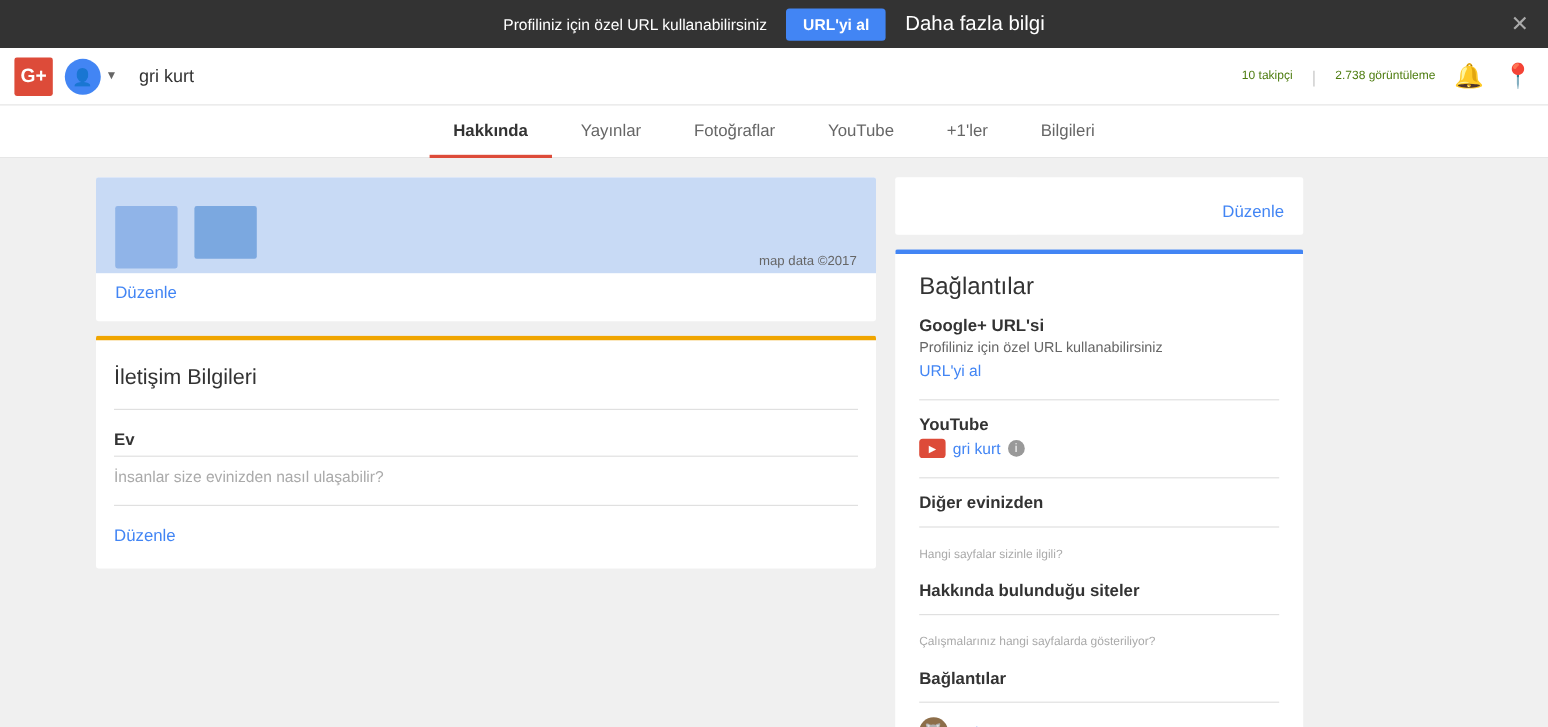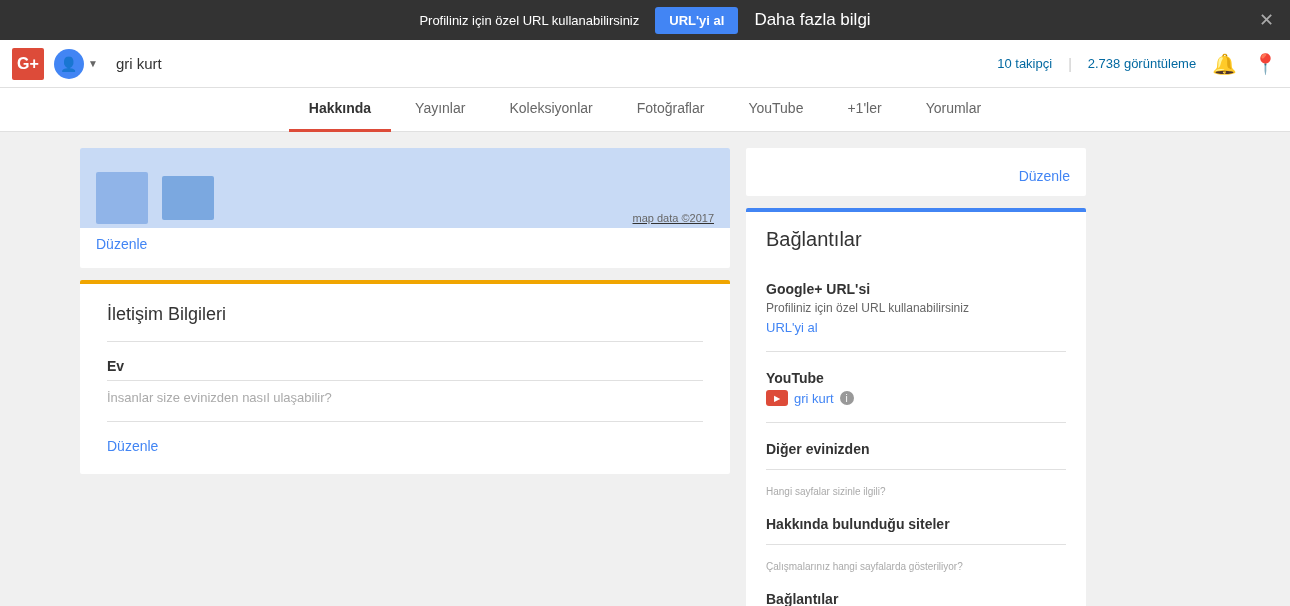--- a/index.html
+++ b/index.html
@@ -91,21 +91,21 @@
       color: #333;
       flex: 1;
       padding: 4px 8px;
     }
     .header-right {
       margin-left: auto;
       display: flex;
       align-items: center;
       gap: 16px;
     }
-    .stats-text { font-size: 13px; color: #0369a1; }
+    .stats-text { font-size: 10px; color: #4d7c0f; }
     .stats-divider { color: #ccc; }
     .header-icon-btn {
       background: none;
       border: none;
       cursor: pointer;
       font-size: 20px;
       color: #666;
     }
 
     
@@ -163,25 +163,24 @@
     .map-placeholder {
       background: #c8daf5;
       height: 80px;
       position: relative;
       display: flex;
       align-items: flex-end;
       justify-content: flex-end;
     }
     .map-placeholder-inner {
       display: flex;
-      align-items: center;
+      align-items: flex-start;
       width: 100%;
       padding: 0 16px 4px;
       gap: 14px;
-      text-decoration: underline;
     }
     .map-img-placeholder {
       width: 52px;
       height: 52px;
       background: #90b4e8;
       border-radius: 2px;
     }
     .map-img-placeholder2 {
       width: 52px;
       height: 44px;
@@ -202,21 +201,21 @@
       display: inline-block;
       margin-top: 8px;
       margin-left: 16px;
     }
 
     
     .contact-card {
       background: #fff;
       border-radius: 2px;
       border-top: 4px solid #f0a500;
-      padding: 0 27px 20px;
+      padding: 0 15px 20px;
     }
     .contact-card-title {
       font-size: 18px;
       font-weight: normal;
       color: #333;
       padding: 20px 0 16px;
       border-bottom: 1px solid #e0e0e0;
     }
     .contact-section { margin-top: 16px; }
     .contact-label {
@@ -265,21 +264,20 @@
       font-weight: normal;
       color: #333;
       padding: 16px 0 12px;
     }
     .conn-section { margin-bottom: 16px; }
     .conn-label {
       font-size: 14px;
       font-weight: bold;
       color: #333;
       margin-bottom: 4px;
-      margin-top: 18px;
     }
     .conn-sub {
       font-size: 12px;
       color: #666;
       margin-bottom: 4px;
     }
     .conn-link {
       color: #4285f4;
       font-size: 13px;
       cursor: pointer;
@@ -376,25 +374,24 @@
     <span class="stats-divider">|</span>
     <span class="stats-text">2.738 görüntüleme</span>
     <button class="header-icon-btn">🔔</button>
     <button class="header-icon-btn">📍</button>
   </div>
 </div>
 
 <div class="nav-tabs">
   <a class="nav-tab active">Hakkında</a>
   <a class="nav-tab">Yayınlar</a>
-  <a class="nav-tab">Koleksiyonlar</a>
   <a class="nav-tab">Fotoğraflar</a>
   <a class="nav-tab">YouTube</a>
   <a class="nav-tab">+1'ler</a>
-  <a class="nav-tab">Yorumlar</a>
+  <a class="nav-tab">Bilgileri</a>
 </div>
 
 <div class="main-content">
 
   <div class="left-column">
 
     <div class="map-card">
       <div class="map-placeholder">
         <div class="map-placeholder-inner">
           <div class="map-img-placeholder"></div>

